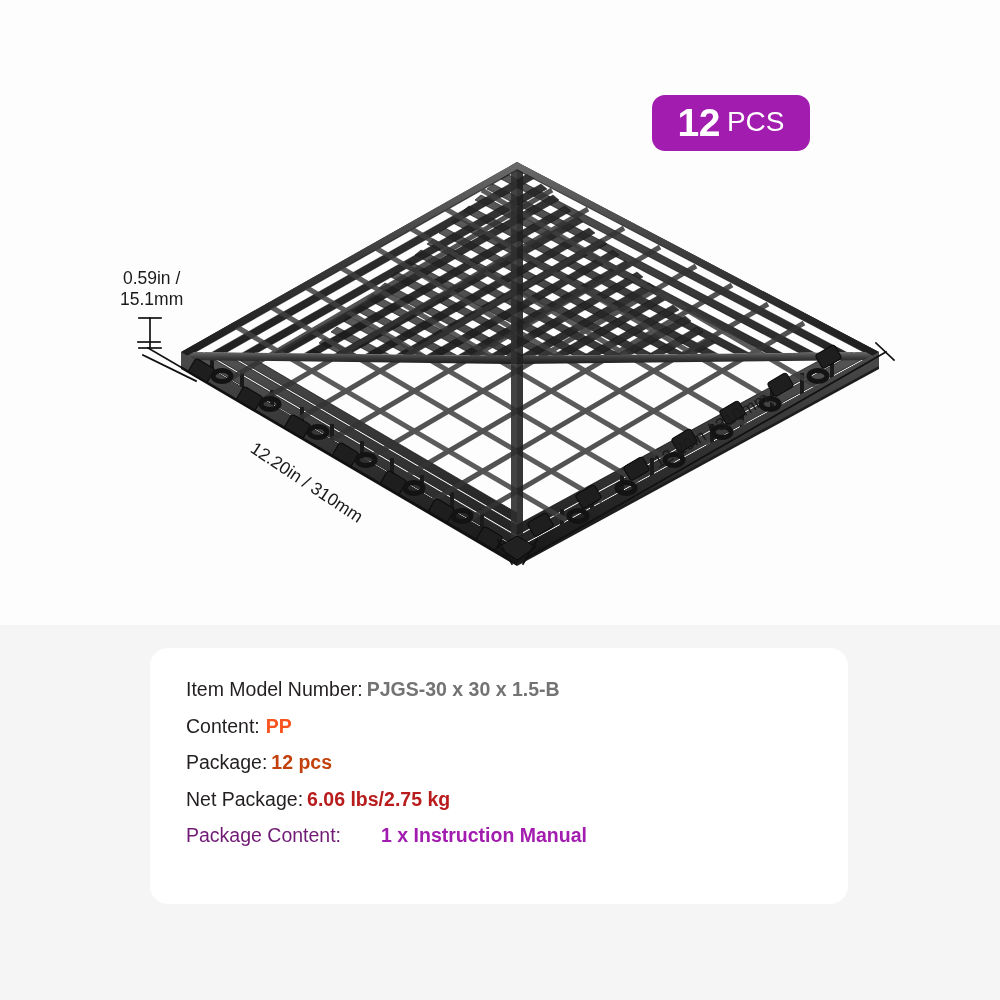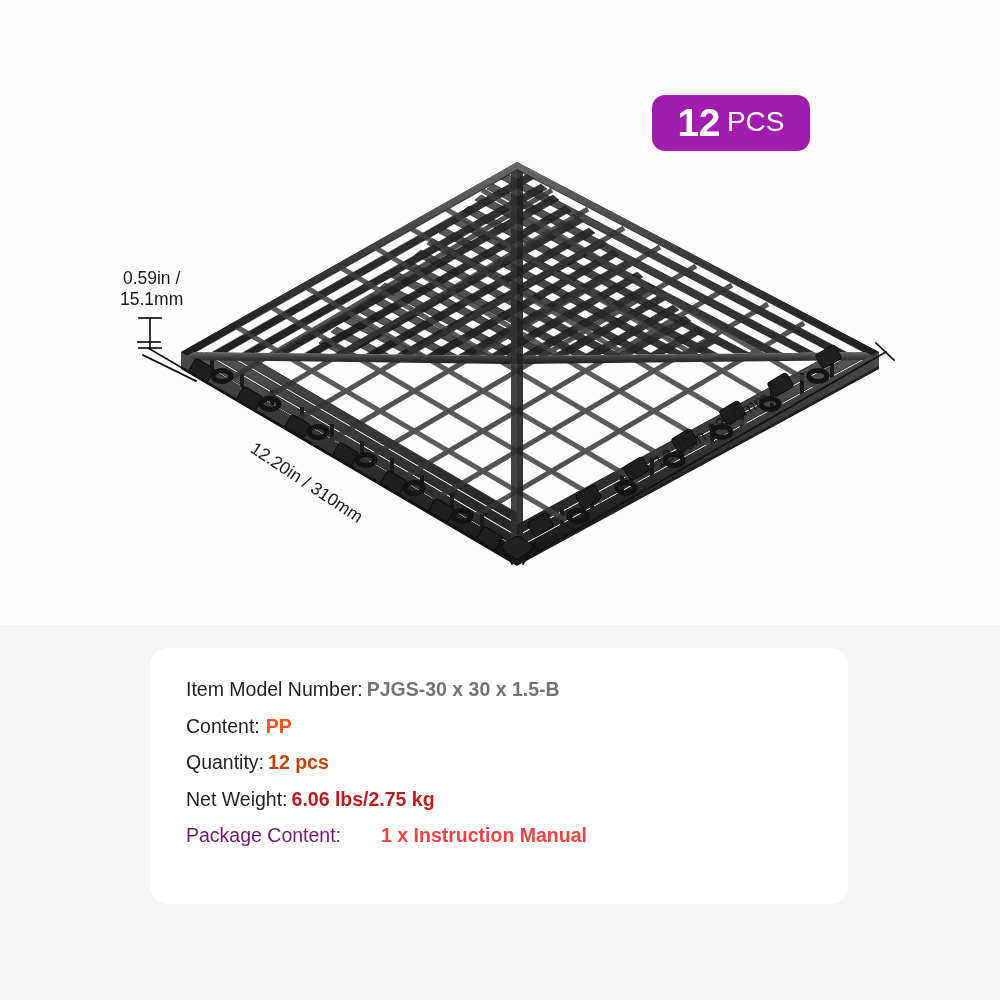--- a/index.html
+++ b/index.html
@@ -413,21 +413,21 @@
 </div>
 
 <div id="spec-card">
   <div class="spec-row">
     <span class="spec-label" style="color: rgb(35, 31, 32);">Item Model Number:</span><span class="spec-value" style="color: #737373;">PJGS-30 x 30 x 1.5-B</span>
   </div>
   <div class="spec-row">
     <span class="spec-label" style="color: rgb(35, 31, 32);">Content:</span><span class="spec-value" style="color: rgb(249, 83, 30); margin-left: 6px;">PP</span>
   </div>
   <div class="spec-row">
-    <span class="spec-label" style="color: rgb(35, 31, 32);">Quantity:</span><span class="spec-value" style="color: #c2410c; text-align: center;">12 pcs</span>
+    <span class="spec-label" style="color: rgb(35, 31, 32);">Package:</span><span class="spec-value" style="color: #c2410c; text-align: center;">12 pcs</span>
   </div>
   <div class="spec-row">
-    <span class="spec-label" style="color: rgb(35, 31, 32);">Net Weight:</span><span class="spec-value" style="color: #b91c1c;">6.06 lbs/2.75 kg</span>
+    <span class="spec-label" style="color: rgb(35, 31, 32);">Net Package:</span><span class="spec-value" style="color: #b91c1c;">6.06 lbs/2.75 kg</span>
   </div>
   <div class="spec-row">
-    <span class="spec-label" style="color: #701a75;">Package Content:</span><span class="spec-value" style="color: #ef4444; margin-left: 40px;">1 x Instruction Manual</span>
+    <span class="spec-label" style="color: #701a75;">Package Content:</span><span class="spec-value" style="color: #a21caf; margin-left: 40px;">1 x Instruction Manual</span>
   </div>
 </div>
 
 </body></html>

